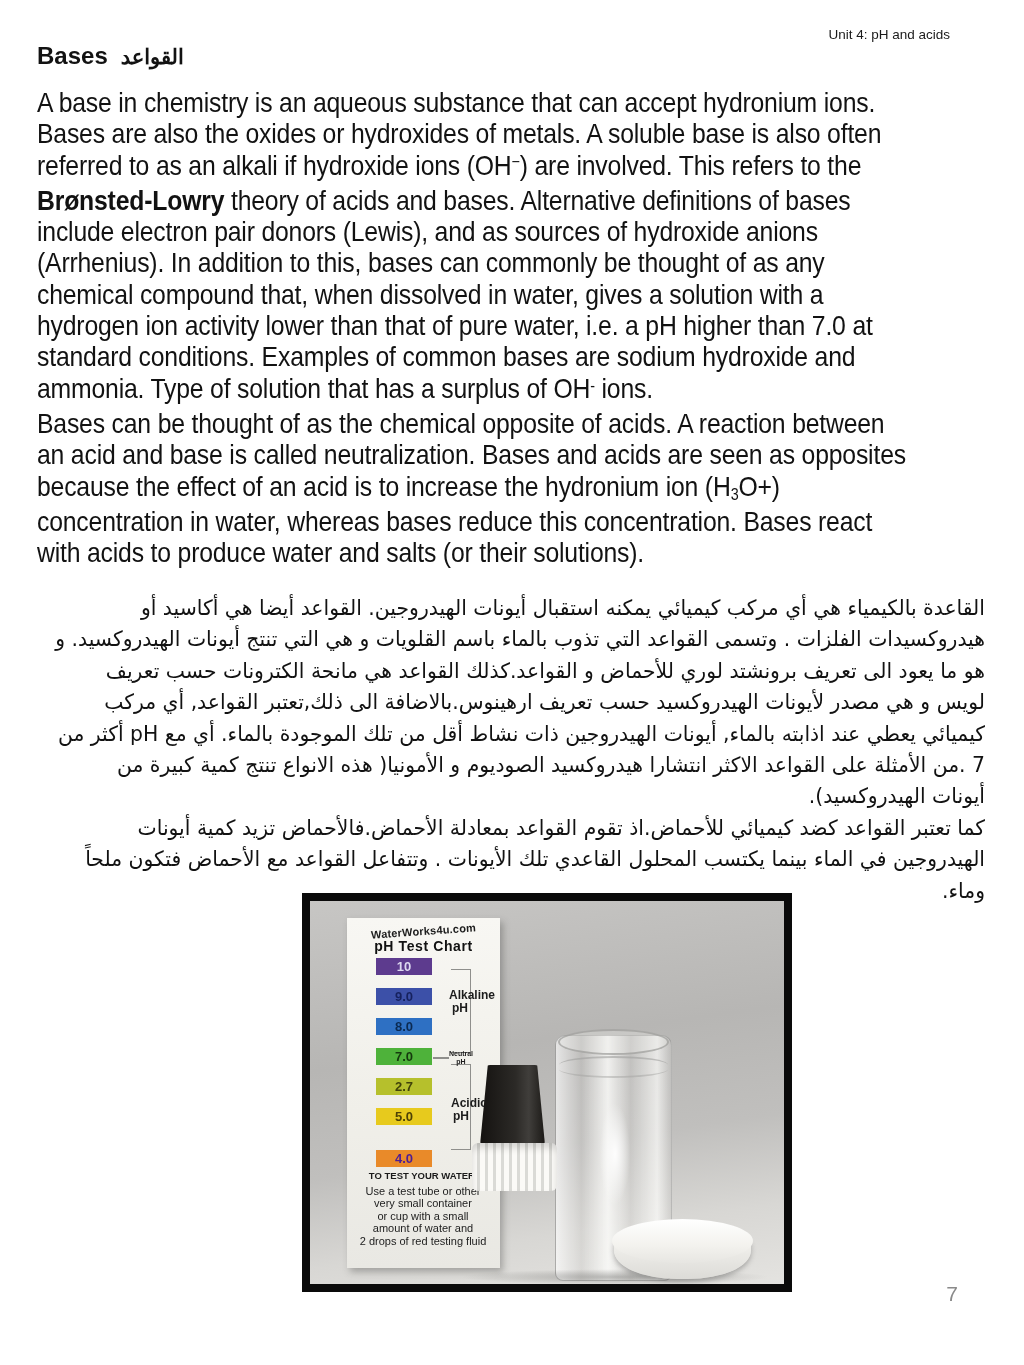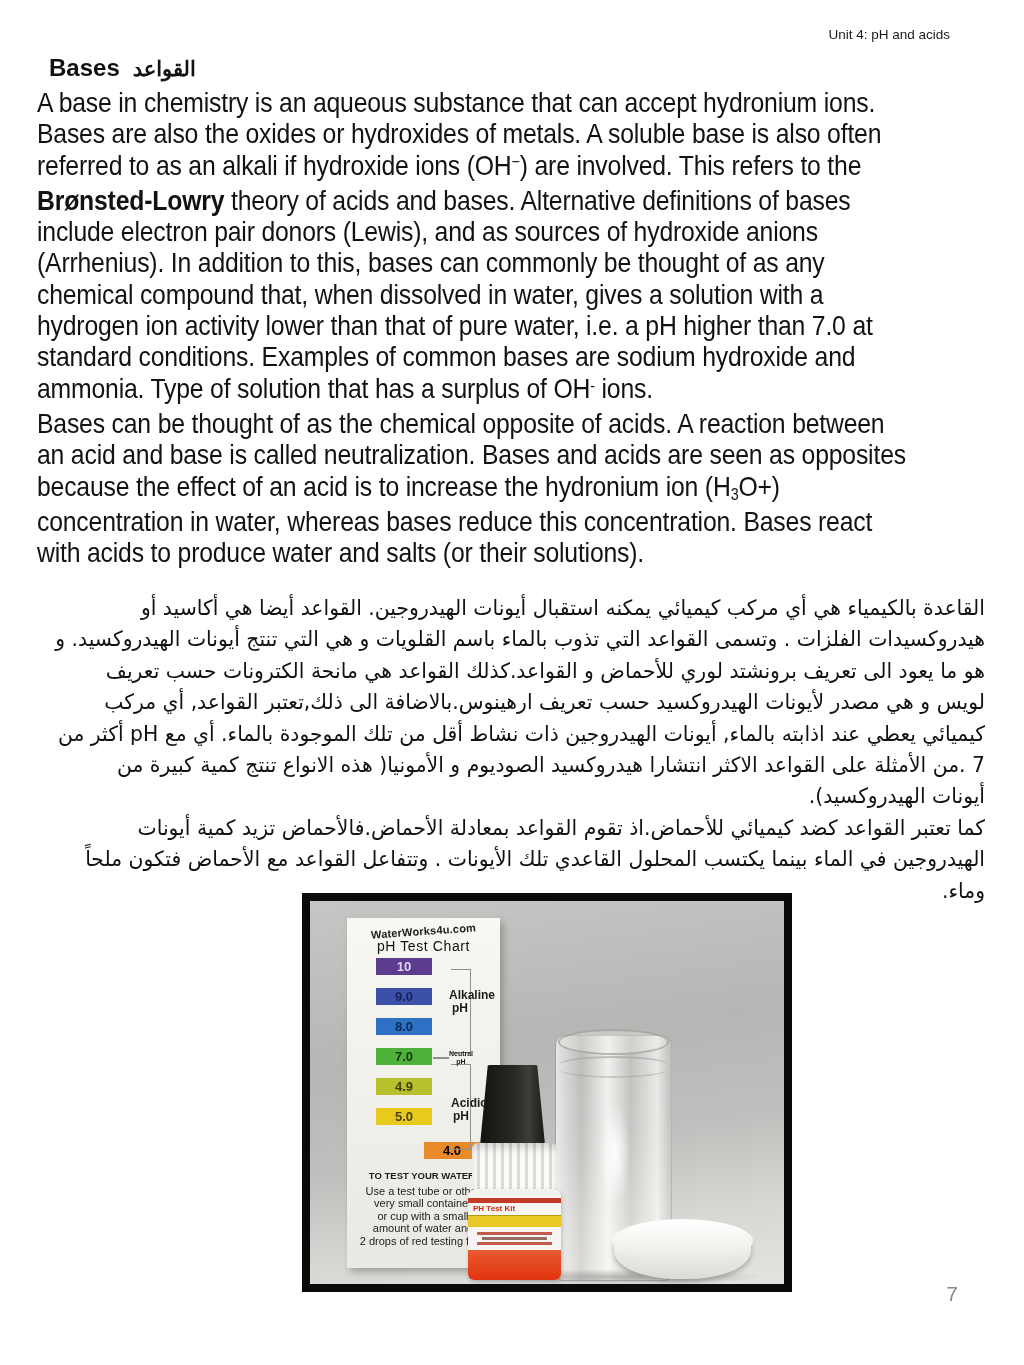--- a/index.html
+++ b/index.html
@@ -1,21 +1,21 @@
 <!DOCTYPE html>
 <html><head>
 <meta charset="utf-8">
 <style>
   html,body{margin:0;padding:0;background:#ffffff;}
   .page{position:relative;width:1024px;height:1365px;background:#fff;overflow:hidden;
         font-family:"Liberation Sans",sans-serif;color:#121212;}
 
   .unit{position:absolute;top:27px;right:74px;font-size:13.5px;color:#1a1a1a;}
 
-  .heading{position:absolute;left:37px;top:42px;margin:12px;font-size:24px;font-weight:bold;
+  .heading{position:absolute;left:37px;top:42px;margin:0;font-size:24px;font-weight:bold;
            display:flex;align-items:baseline;gap:13px;}
   .h-ar{font-family:Liberation Serif, serif;font-size:21px;font-weight:bold;}
 
   .en-block{position:absolute;left:37px;top:87px;}
   .en-line{white-space:nowrap;font-size:27.5px;line-height:31.3px;letter-spacing:-.2px;
            transform:scaleX(.9);transform-origin:0 50%;}
   .b{font-weight:bold;}
   .sup{font-size:58%;position:relative;top:-.45em;}
   .sub{font-size:58%;position:relative;top:.25em;}
 
@@ -27,21 +27,21 @@
   .photo{position:absolute;left:302px;top:893px;width:490px;height:399px;margin:0;
          border:8px solid #0a0a0a;box-sizing:border-box;
          background:linear-gradient(172deg,#c7c6c4 0%,#b7b6b4 38%,#c0bfbd 62%,#d8d7d4 82%,#e4e3e0 100%);}
   .photo *{box-sizing:border-box;}
 
   .card{position:absolute;left:37px;top:17px;width:153px;height:350px;
         background:linear-gradient(180deg,#f8f7f3,#f0efe9 55%,#e9e8e3);
         box-shadow:3px 4px 7px rgba(60,60,58,.35);}
   .brand{margin-top:7px;text-align:center;font-weight:bold;font-size:11px;letter-spacing:.2px;
          transform:rotate(-4deg);color:#1d1d1d;}
-  .card-title{text-align:center;font-weight:normal;font-size:14px;letter-spacing:.6px;margin-top:1px;color:#111;}
+  .card-title{text-align:center;font-weight:bold;font-size:14px;letter-spacing:.6px;margin-top:1px;color:#111;}
 
   .swatch{position:absolute;left:29px;width:56px;height:17px;display:flex;align-items:center;
           justify-content:center;font-weight:bold;font-size:13px;text-align:center;}
 
   .brk{position:absolute;left:104px;width:20px;border:1.5px solid #8f8f8c;border-left:none;}
   .brk-alk{top:51px;height:84px;}
   .brk-aci{top:146px;height:86px;}
   .stub{position:absolute;left:86px;top:139px;width:16px;height:2px;background:#8f8f8c;}
 
   .zlab{position:absolute;font-weight:bold;font-size:12px;line-height:13px;text-align:center;color:#1c1c1c;padding-left:16px;}
@@ -140,23 +140,23 @@
   <figure class="photo">
 
     <div class="card">
       <div class="brand">WaterWorks4u.com</div>
       <div class="card-title">pH Test Chart</div>
       <div id="swatches">
           <div class="swatch" style="top: 40px; background: rgb(93, 59, 142); color: rgb(221, 216, 240);">10</div>
           <div class="swatch" style="top: 70px; background: rgb(60, 80, 168); color: rgb(22, 33, 94);">9.0</div>
           <div class="swatch" style="top: 100px; background: rgb(46, 112, 195); color: rgb(11, 42, 82);">8.0</div>
           <div class="swatch" style="top: 130px; background: rgb(78, 178, 58); color: rgb(21, 58, 14);">7.0</div>
-          <div class="swatch" style="top: 160px; background: rgb(182, 192, 44); color: rgb(65, 67, 10);">4.9</div>
+          <div class="swatch" style="top: 160px; background: rgb(182, 192, 44); color: rgb(65, 67, 10);">2.7</div>
           <div class="swatch" style="top: 190px; background: rgb(231, 202, 29); color: rgb(78, 66, 6);">5.0</div>
-          <div class="swatch" style="top: 224px; background: rgb(233, 138, 41); color: #000000; margin-left: 48px;">4.0</div>
+          <div class="swatch" style="top: 232px; background: rgb(233, 138, 41); color: #4c1d95;">4.0</div>
         </div>
 
       <div class="brk brk-alk"></div>
       <div class="brk brk-aci"></div>
       <div class="stub"></div>
 
       <div class="zlab alk">
         <div>Alkaline</div>
         <div>pH</div>
       </div>
@@ -182,29 +182,18 @@
 
     <div class="shadow"></div>
 
     <div class="lid">
       <div class="lid-side"></div>
       <div class="lid-top"></div>
     </div>
 
     <div class="cap"></div>
     <div class="collar"></div>
-    <div class="bbody">
-      <div class="lbl-redline"></div>
-      <div class="lbl-title">PH Test Kit</div>
-      <div class="lbl-yellow"></div>
-      <div class="lbl-white">
-        <div class="tline"></div>
-        <div class="tline2"></div>
-        <div class="tline"></div>
-      </div>
-      <div class="liquid"></div>
-    </div>
 
   </figure>
 
   <div class="pagenum">7</div>
 
 </div>
 
 </body></html>

